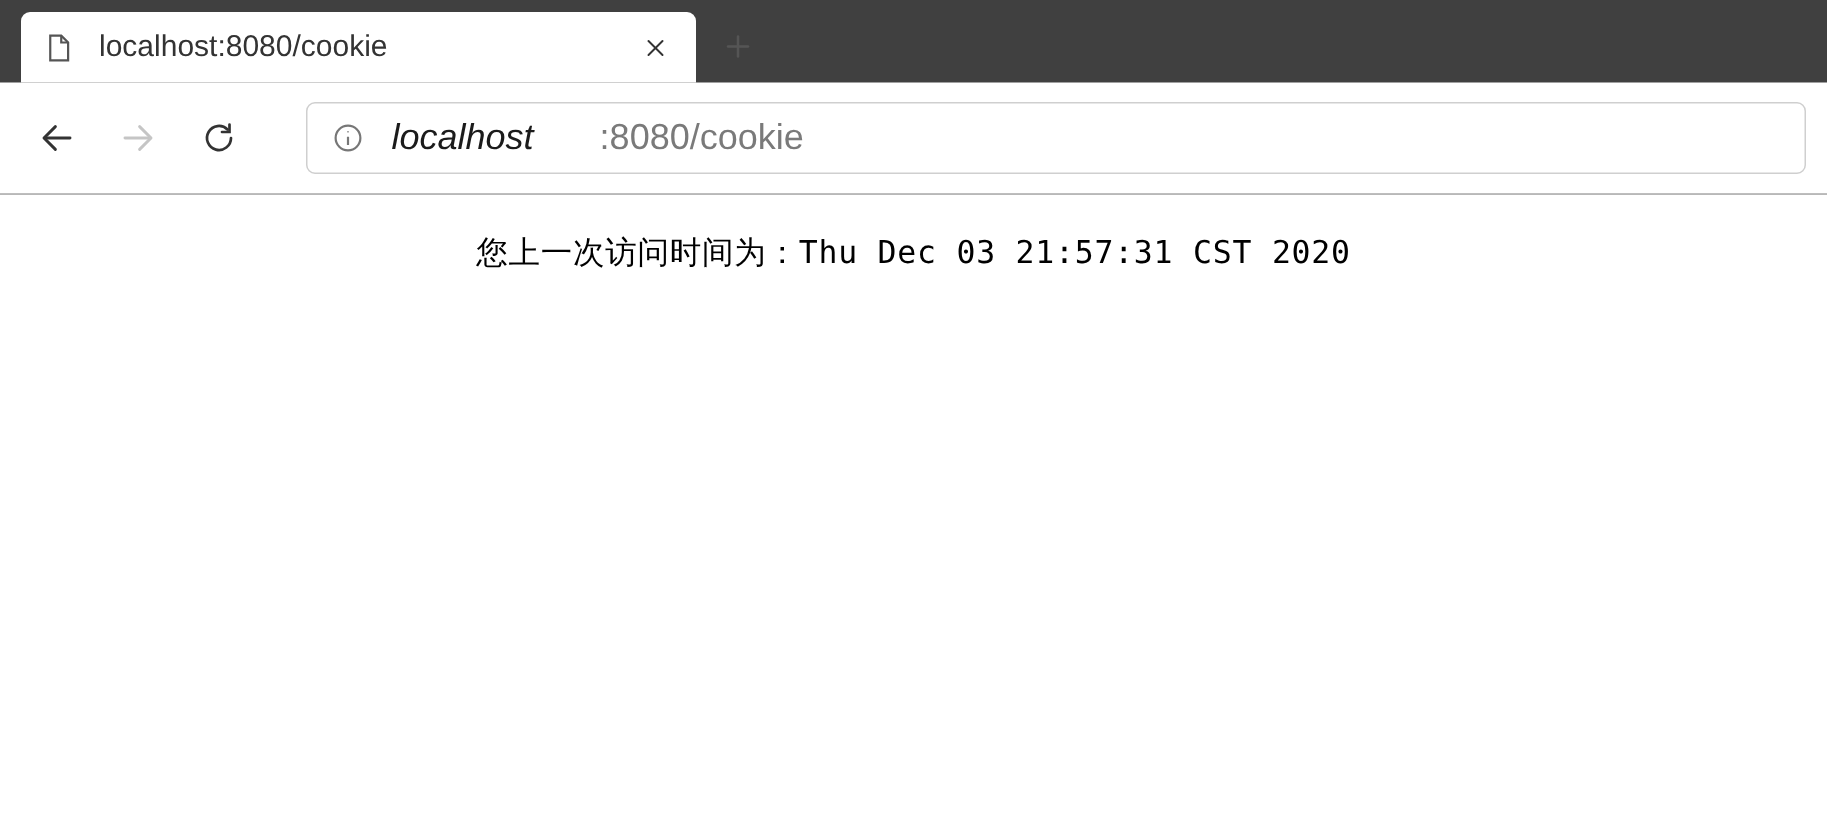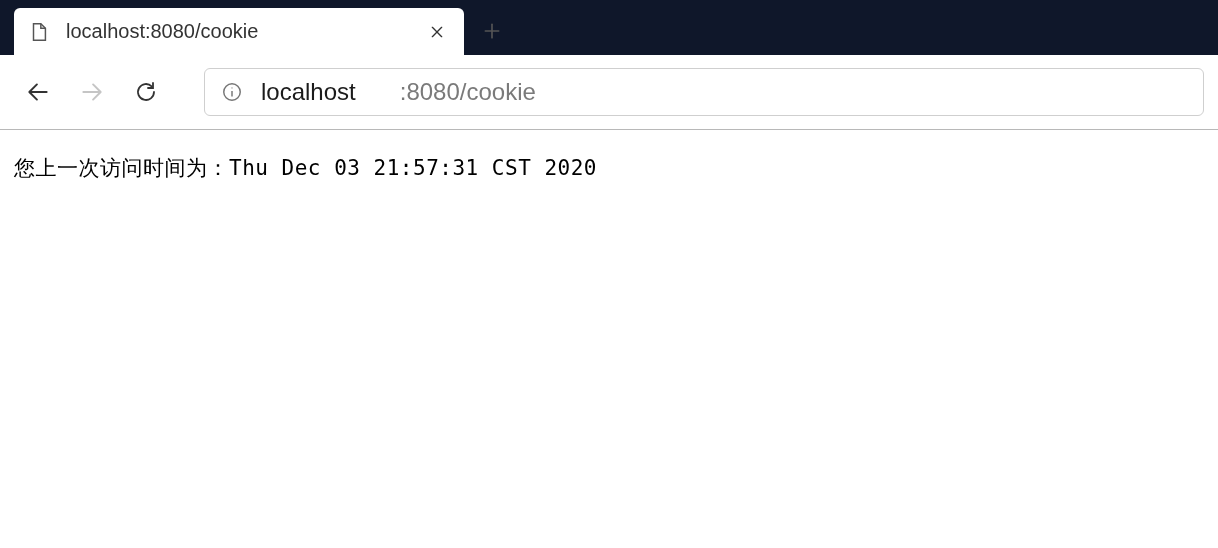--- a/index.html
+++ b/index.html
@@ -8,21 +8,21 @@
       box-sizing: border-box;
     }
     body {
       font-family: "Segoe UI", Tahoma, sans-serif;
       width: 1218px;
       height: 548px;
       background: #ffffff;
       overflow: hidden;
     }
     .browser-chrome {
-      background: #0f172a;
+      background: #404040;
       border-bottom: 1px solid #b8b8b8;
     }
     .tab-strip {
       display: flex;
       align-items: flex-end;
       height: 55px;
       padding-left: 14px;
       padding-top: 8px;
     }
     .tab {
@@ -114,31 +114,33 @@
       margin-right: 16px;
       color: #777;
       cursor: pointer;
     }
     .url-text {
       font-size: 24px;
       font-family: "Segoe UI", sans-serif;
     }
     .url-host {
       color: #1b1b1b;
+      font-style: italic;
     }
     .url-path {
       color: #7a7a7a;
       margin-left: 44px;
     }
     .page-content {
       padding: 24px 14px;
       font-family: SimSun, "宋体", monospace;
       font-size: 21px;
       color: #000;
       letter-spacing: 0.5px;
+      text-align: center;
     }
     .content-line {
       white-space: pre;
     }
   </style>
 </head>
 <body>
 
 <div class="browser-chrome">
   <div class="tab-strip">

